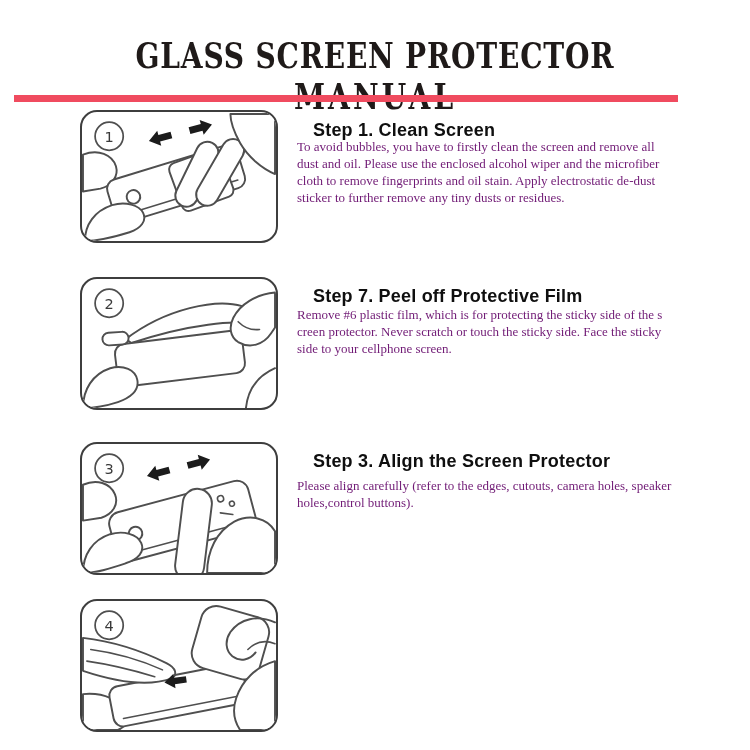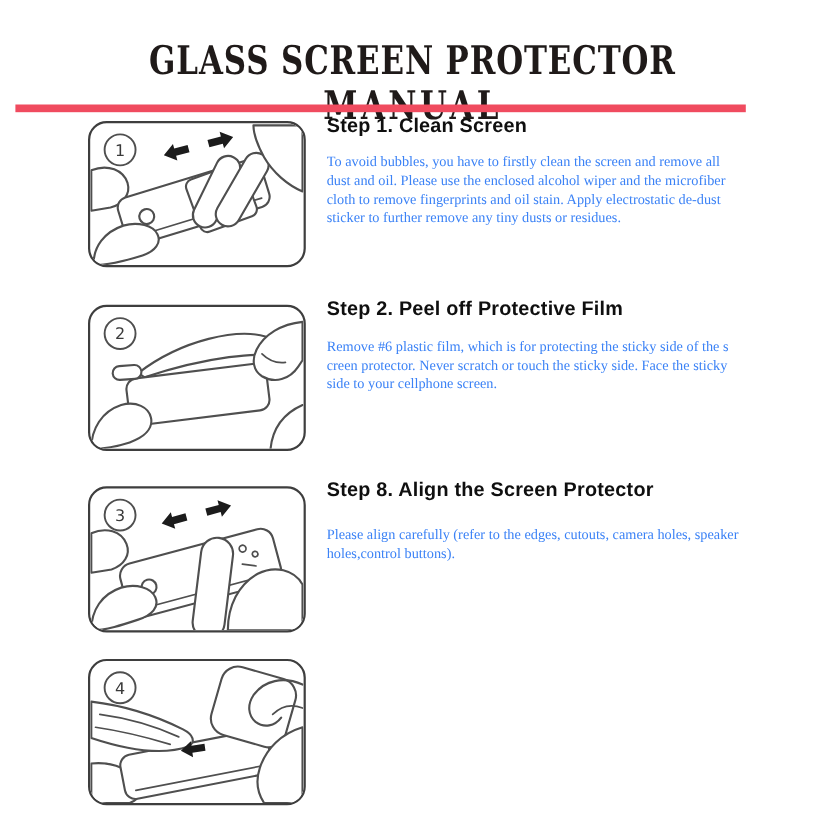--- a/index.html
+++ b/index.html
@@ -23,28 +23,28 @@
     background:#fff; overflow:hidden;
   }
   .illus svg { width:100%; height:100%; display:block; }
   .skin  { fill:#ffffff; stroke:#4f4f4f; stroke-width:2; stroke-linejoin:round; }
   .nofill{ fill:none;    stroke:#4f4f4f; stroke-width:2; stroke-linecap:round; }
   .thin  { fill:none;    stroke:#4f4f4f; stroke-width:1.6; stroke-linecap:round; }
   .badge { fill:#ffffff; stroke:#4f4f4f; stroke-width:1.8; }
   .arrow { fill:#1c1c1c; stroke:none; }
   .num   { font:15px "DejaVu Sans", sans-serif; fill:#3a3a3a; text-anchor:middle; }
   .heading {
-    position:absolute; left:297px; margin:0;
+    position:absolute; left:297px; margin:16px;
     font-family:"Liberation Sans", sans-serif; font-weight:bold;
     font-size:18px; color:#0f0f0f; letter-spacing:0.2px;text-align:right;
   }
   .body {
     position:absolute; left:297px; margin:0;
     font-family:"Liberation Serif", serif; font-size:13px; line-height:17px;
-    color:#3b82f6; white-space:pre;
+    color:#701a75; white-space:pre;
   }
 </style>
 </head>
 <body>
 
 <div class="canvas">
 
   <h1 class="title" style="top:13px"><span class="tx">GLASS SCREEN PROTECTOR</span></h1>
   <h1 class="title t2" style="top:54px"><span class="tx">MANUAL</span></h1>
 
@@ -90,21 +90,21 @@
       <path class="skin" d="M0,133 C0,114 10,98 28,92 C42,88 54,94 56,104 C58,114 50,122 36,127 C24,131 12,133 0,133 Z"></path>
       <path class="skin" d="M198,14 C178,16 162,26 155,40 C150,50 152,60 160,65 C172,72 186,68 194,56 L198,50 Z"></path>
       <path class="thin" d="M160,44 C166,50 174,53 182,52"></path>
       <path class="nofill" d="M198,92 C180,100 170,114 168,133"></path>
       <g>
         <circle class="badge" cx="27" cy="25" r="14.5"></circle>
         <text class="num" x="27" y="30.5">2</text>
       </g>
     </svg>
   </div>
-  <h2 class="heading" style="top:270px">Step 2. Peel off Protective Film</h2>
+  <h2 class="heading" style="top:270px">Step 7. Peel off Protective Film</h2>
   <p class="body" style="top:306px">Remove #6 plastic film, which is for protecting the sticky side of the s
 creen protector. Never scratch or touch the sticky side. Face the sticky
 side to your cellphone screen.</p>
 
   <div class="illus" style="top:442px">
     <svg viewBox="0 0 198 133">
       <path class="skin" d="M0,42 C14,36 28,40 33,52 C37,62 31,72 19,76 L0,79 Z"></path>
       <g transform="rotate(-15 100 78)">
         <rect class="skin" x="28" y="54" width="148" height="52" rx="12"></rect>
         <line class="thin" x1="40" y1="98" x2="164" y2="98"></line>
@@ -117,21 +117,21 @@
       <path class="skin" d="M128,133 C128,110 138,90 156,80 C172,72 190,76 198,90 L198,133 Z"></path>
       <rect class="skin" x="99" y="46" width="30" height="95" rx="15" transform="rotate(7 114 93)"></rect>
       <path class="arrow" d="M0,0 L11,-8 L11,-3.5 L24,-3.5 L24,3.5 L11,3.5 L11,8 Z" transform="translate(66,33) rotate(-15)"></path>
       <path class="arrow" d="M0,0 L11,-8 L11,-3.5 L24,-3.5 L24,3.5 L11,3.5 L11,8 Z" transform="translate(131,16) rotate(165)"></path>
       <g>
         <circle class="badge" cx="27" cy="25" r="14.5"></circle>
         <text class="num" x="27" y="30.5">3</text>
       </g>
     </svg>
   </div>
-  <h2 class="heading" style="top:435px">Step 8. Align the Screen Protector</h2>
+  <h2 class="heading" style="top:435px">Step 3. Align the Screen Protector</h2>
   <p class="body" style="top:477px">Please align carefully (refer to the edges, cutouts, camera holes, speaker
 holes,control buttons).</p>
 
   <div class="illus" style="top:599px">
     <svg viewBox="0 0 198 133">
       <path class="skin" d="M0,96 C22,94 38,102 44,116 C47,124 44,130 36,133 L0,133 Z"></path>
       <g transform="rotate(-11 98 96)">
         <rect class="skin" x="28" y="76" width="140" height="42" rx="10"></rect>
         <line class="thin" x1="38" y1="110" x2="158" y2="110"></line>
       </g>

